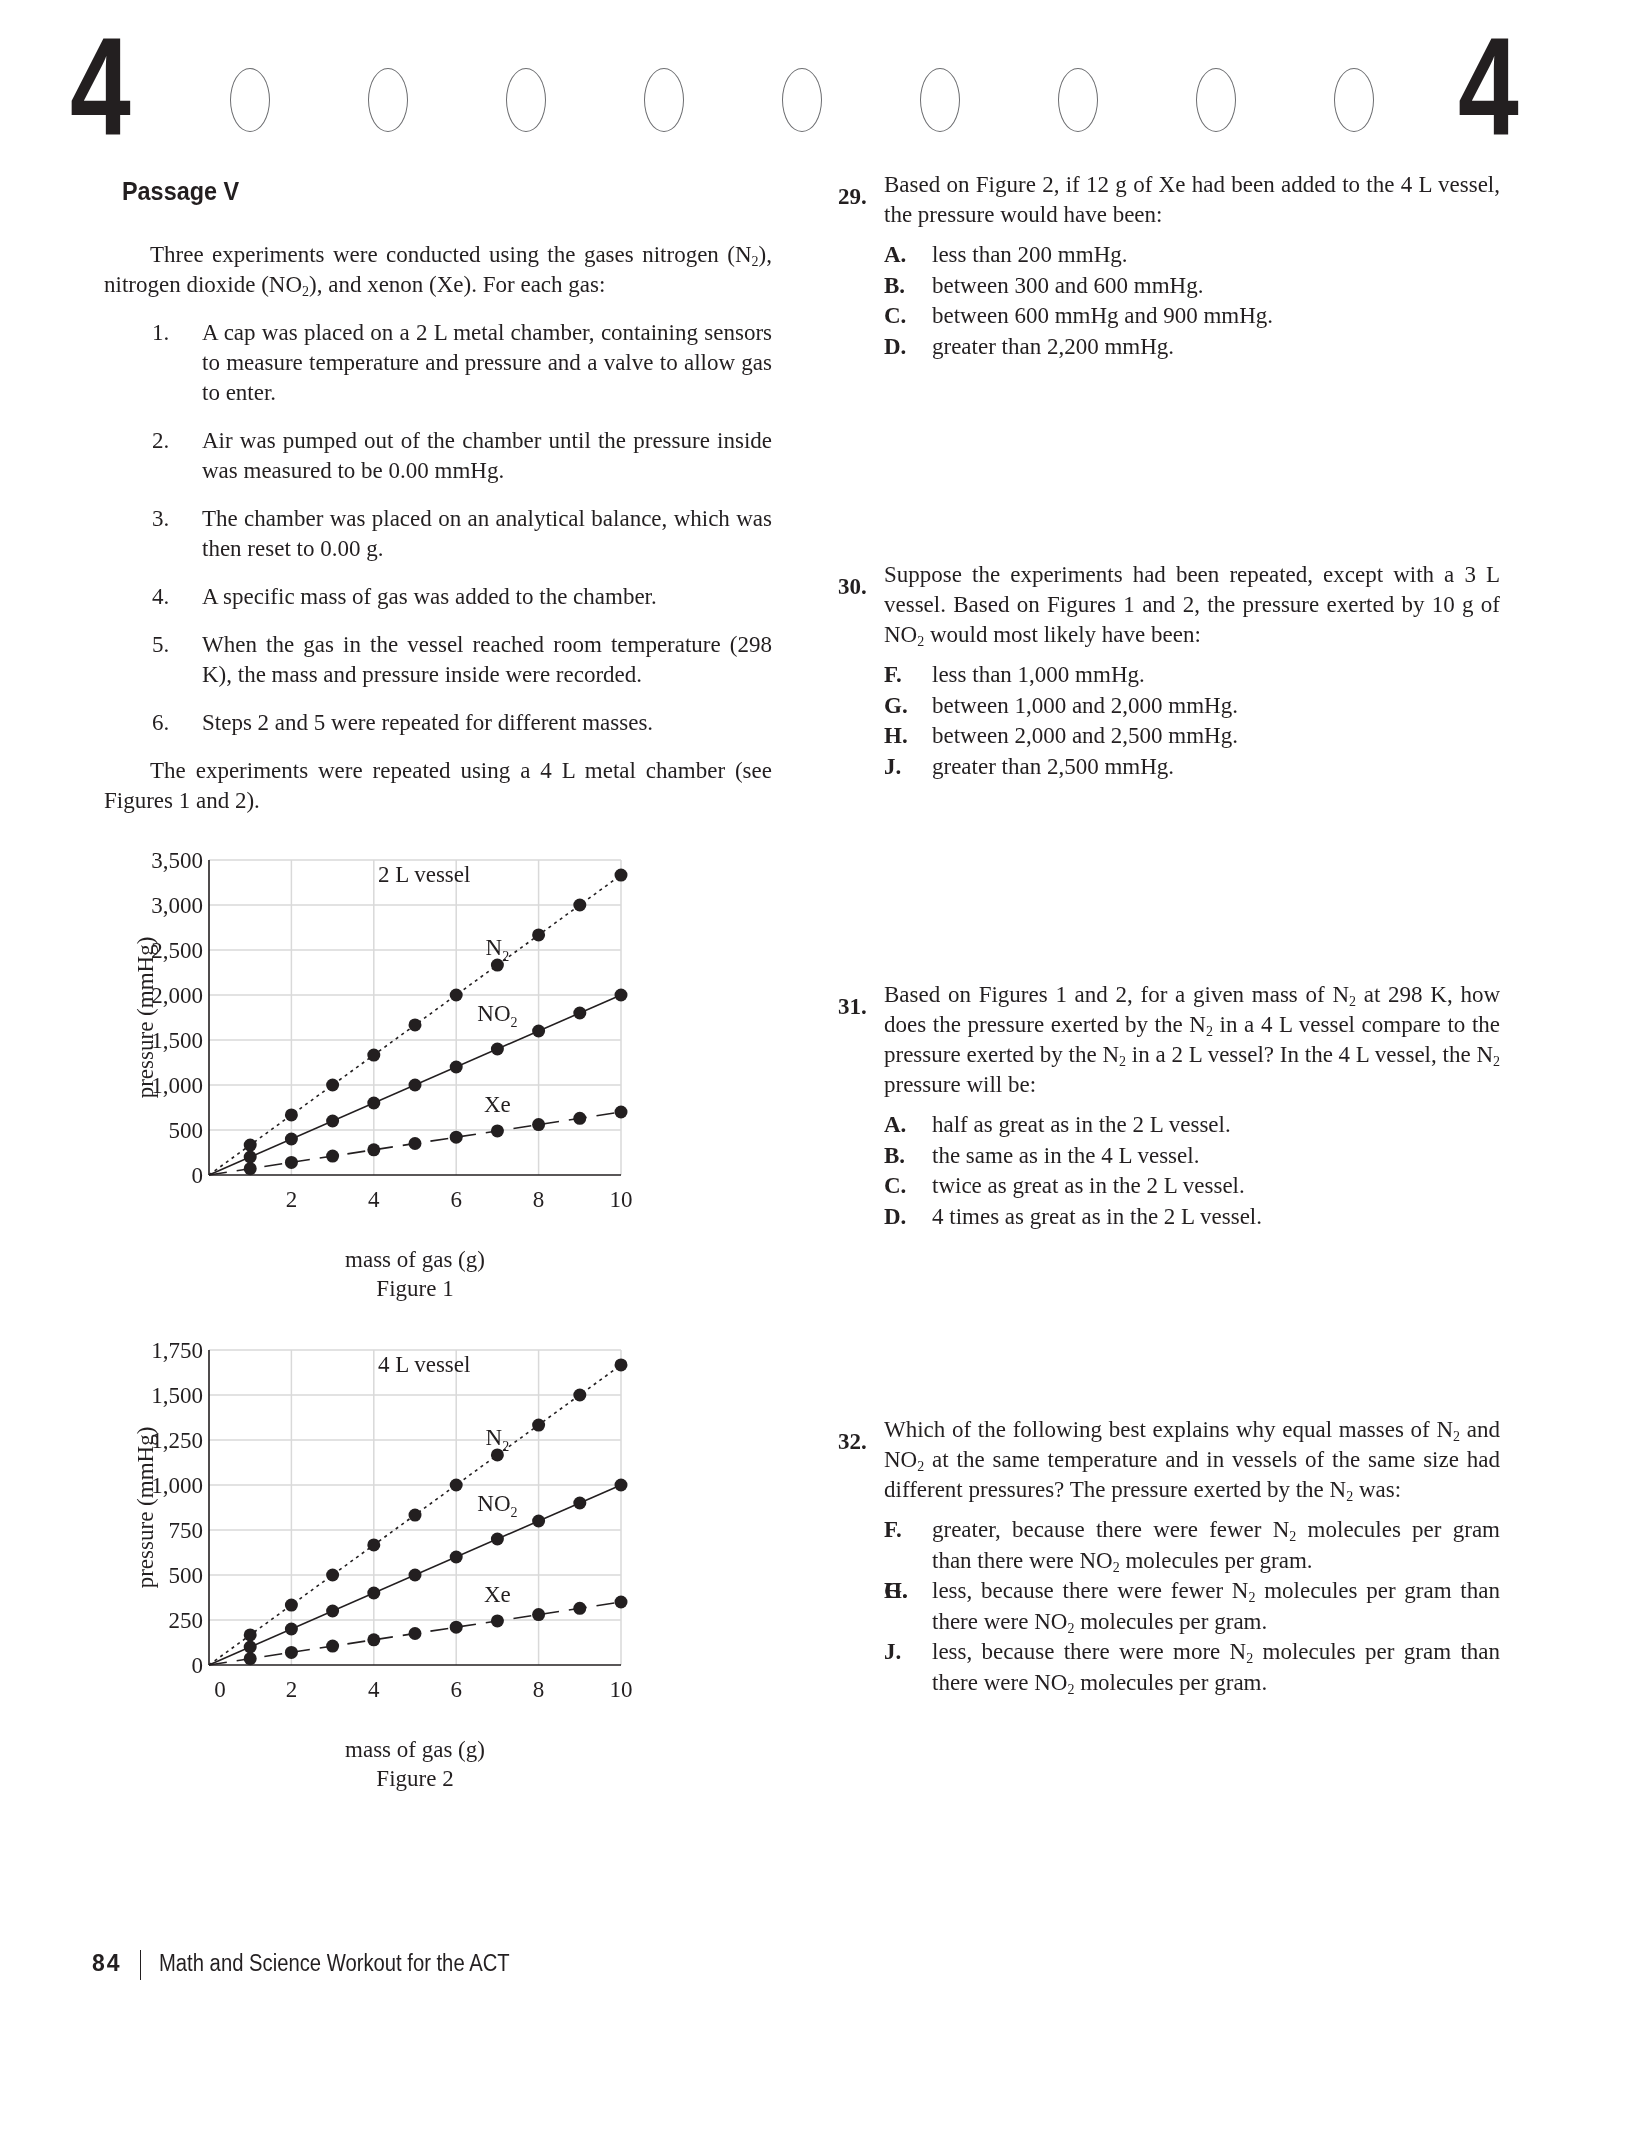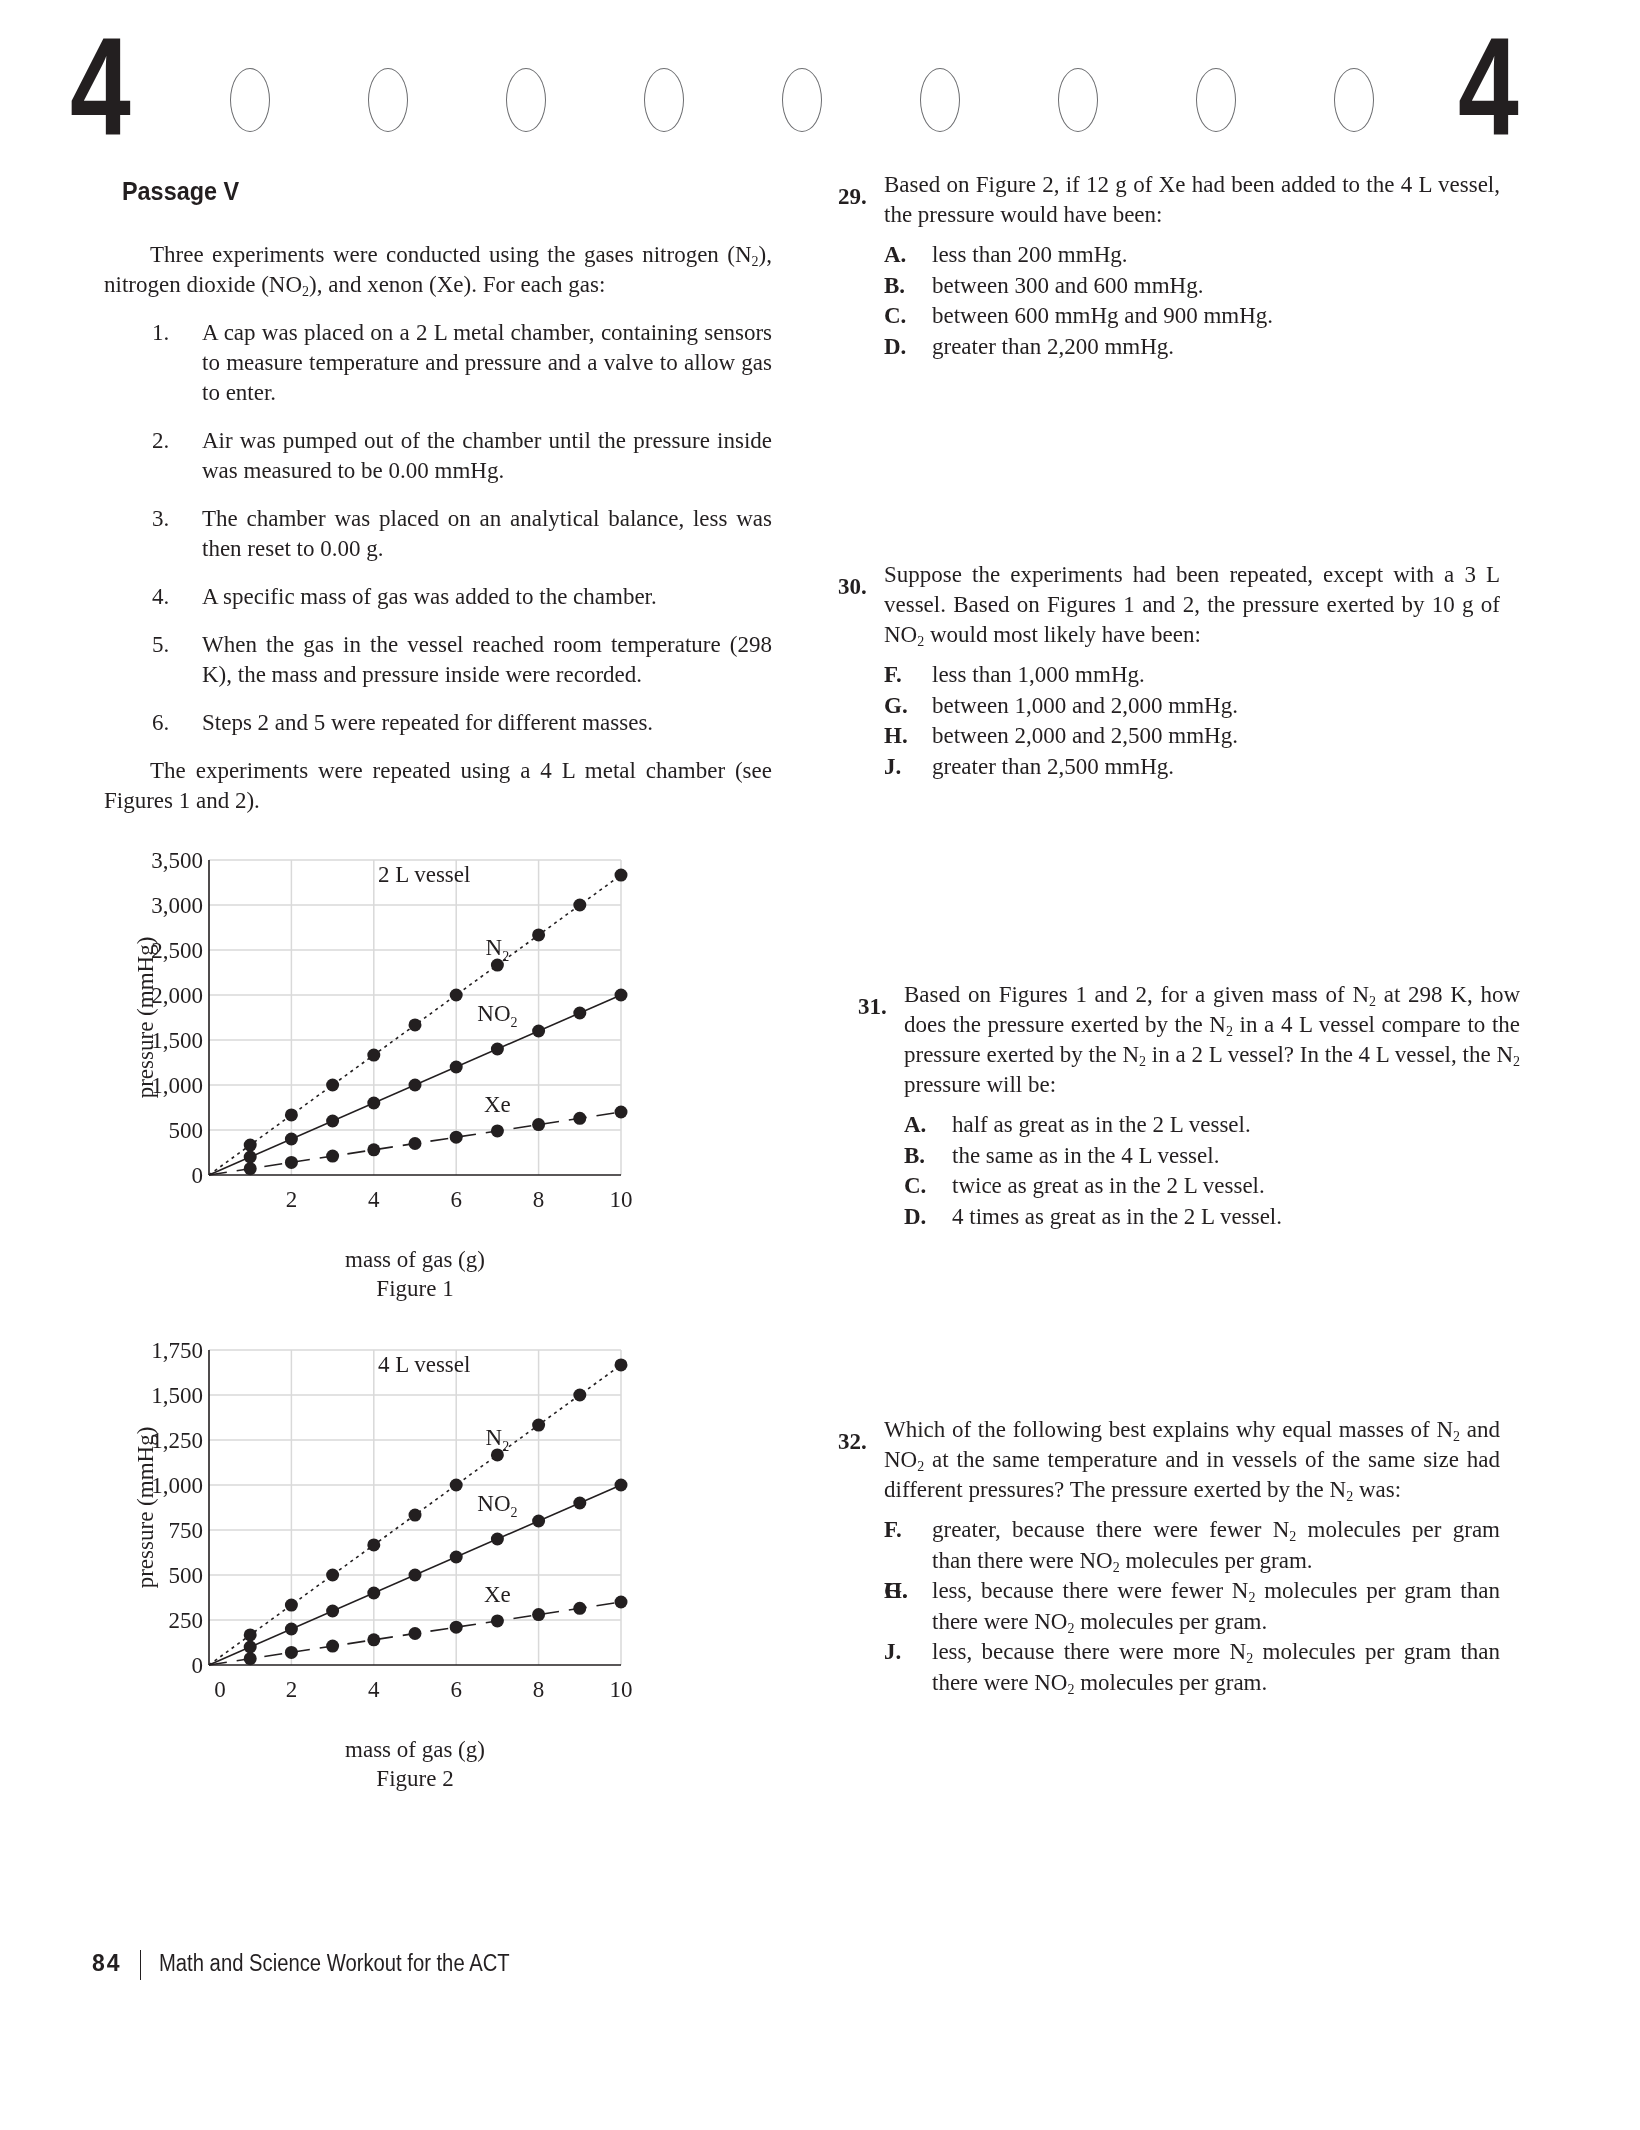--- a/index.html
+++ b/index.html
@@ -45,21 +45,21 @@
   </div>
 <div class="hdr-num hdr-right">4</div>
 
 <div class="passage-title">Passage V</div>
 
 <div class="col-left">
   <p class="para">Three experiments were conducted using the gases nitrogen (N<sub>2</sub>), nitrogen dioxide (NO<sub>2</sub>), and xenon (Xe). For each gas:</p>
   <div id="steps">
       <div class="step"><span class="num">1.</span><span>A cap was placed on a 2 L metal chamber, containing sensors to measure temperature and pressure and a valve to allow gas to enter.</span></div>
       <div class="step"><span class="num">2.</span><span>Air was pumped out of the chamber until the pressure inside was measured to be 0.00 mmHg.</span></div>
-      <div class="step"><span class="num">3.</span><span>The chamber was placed on an analytical balance, less was then reset to 0.00 g.</span></div>
+      <div class="step"><span class="num">3.</span><span>The chamber was placed on an analytical balance, which was then reset to 0.00 g.</span></div>
       <div class="step"><span class="num">4.</span><span>A specific mass of gas was added to the chamber.</span></div>
       <div class="step"><span class="num">5.</span><span>When the gas in the vessel reached room temperature (298 K), the mass and pressure inside were recorded.</span></div>
       <div class="step"><span class="num">6.</span><span>Steps 2 and 5 were repeated for different masses.</span></div>
     </div>
   <p class="para">The experiments were repeated using a 4 L metal chamber (see Figures 1 and 2).</p>
 </div>
 
 <div class="fig" style="top:830px;">
   <svg id="chart0" width="680" height="480">
       <line x1="89" x2="501" y1="300" y2="300" stroke="#d9d9d9" stroke-width="1.5"></line>
@@ -215,21 +215,21 @@
   </div>
 <div class="col-right" style="top:560px;">
     <div class="q"><span class="qnum">30.</span><span>Suppose the experiments had been repeated, except with a 3 L vessel. Based on Figures 1 and 2, the pressure exerted by 10 g of NO<sub>2</sub> would most likely have been:</span></div>
     <div class="choices">
       <div class="choice"><span class="letter">F.</span><span>less than 1,000 mmHg.</span></div>
       <div class="choice"><span class="letter">G.</span><span>between 1,000 and 2,000 mmHg.</span></div>
       <div class="choice"><span class="letter">H.</span><span>between 2,000 and 2,500 mmHg.</span></div>
       <div class="choice"><span class="letter">J.</span><span>greater than 2,500 mmHg.</span></div>
     </div>
   </div>
-<div class="col-right" style="top:980px;margin-left:20px;">
+<div class="col-right" style="top:980px;">
     <div class="q"><span class="qnum">31.</span><span>Based on Figures 1 and 2, for a given mass of N<sub>2</sub> at 298 K, how does the pressure exerted by the N<sub>2</sub> in a 4 L vessel compare to the pressure exerted by the N<sub>2</sub> in a 2 L vessel? In the 4 L vessel, the N<sub>2</sub> pressure will be:</span></div>
     <div class="choices">
       <div class="choice"><span class="letter">A.</span><span>half as great as in the 2 L vessel.</span></div>
       <div class="choice"><span class="letter">B.</span><span>the same as in the 4 L vessel.</span></div>
       <div class="choice"><span class="letter">C.</span><span>twice as great as in the 2 L vessel.</span></div>
       <div class="choice"><span class="letter">D.</span><span>4 times as great as in the 2 L vessel.</span></div>
     </div>
   </div>
 <div class="col-right" style="top:1415px;">
     <div class="q"><span class="qnum">32.</span><span>Which of the following best explains why equal masses of N<sub>2</sub> and NO<sub>2</sub> at the same temperature and in vessels of the same size had different pressures? The pressure exerted by the N<sub>2</sub> was:</span></div>

